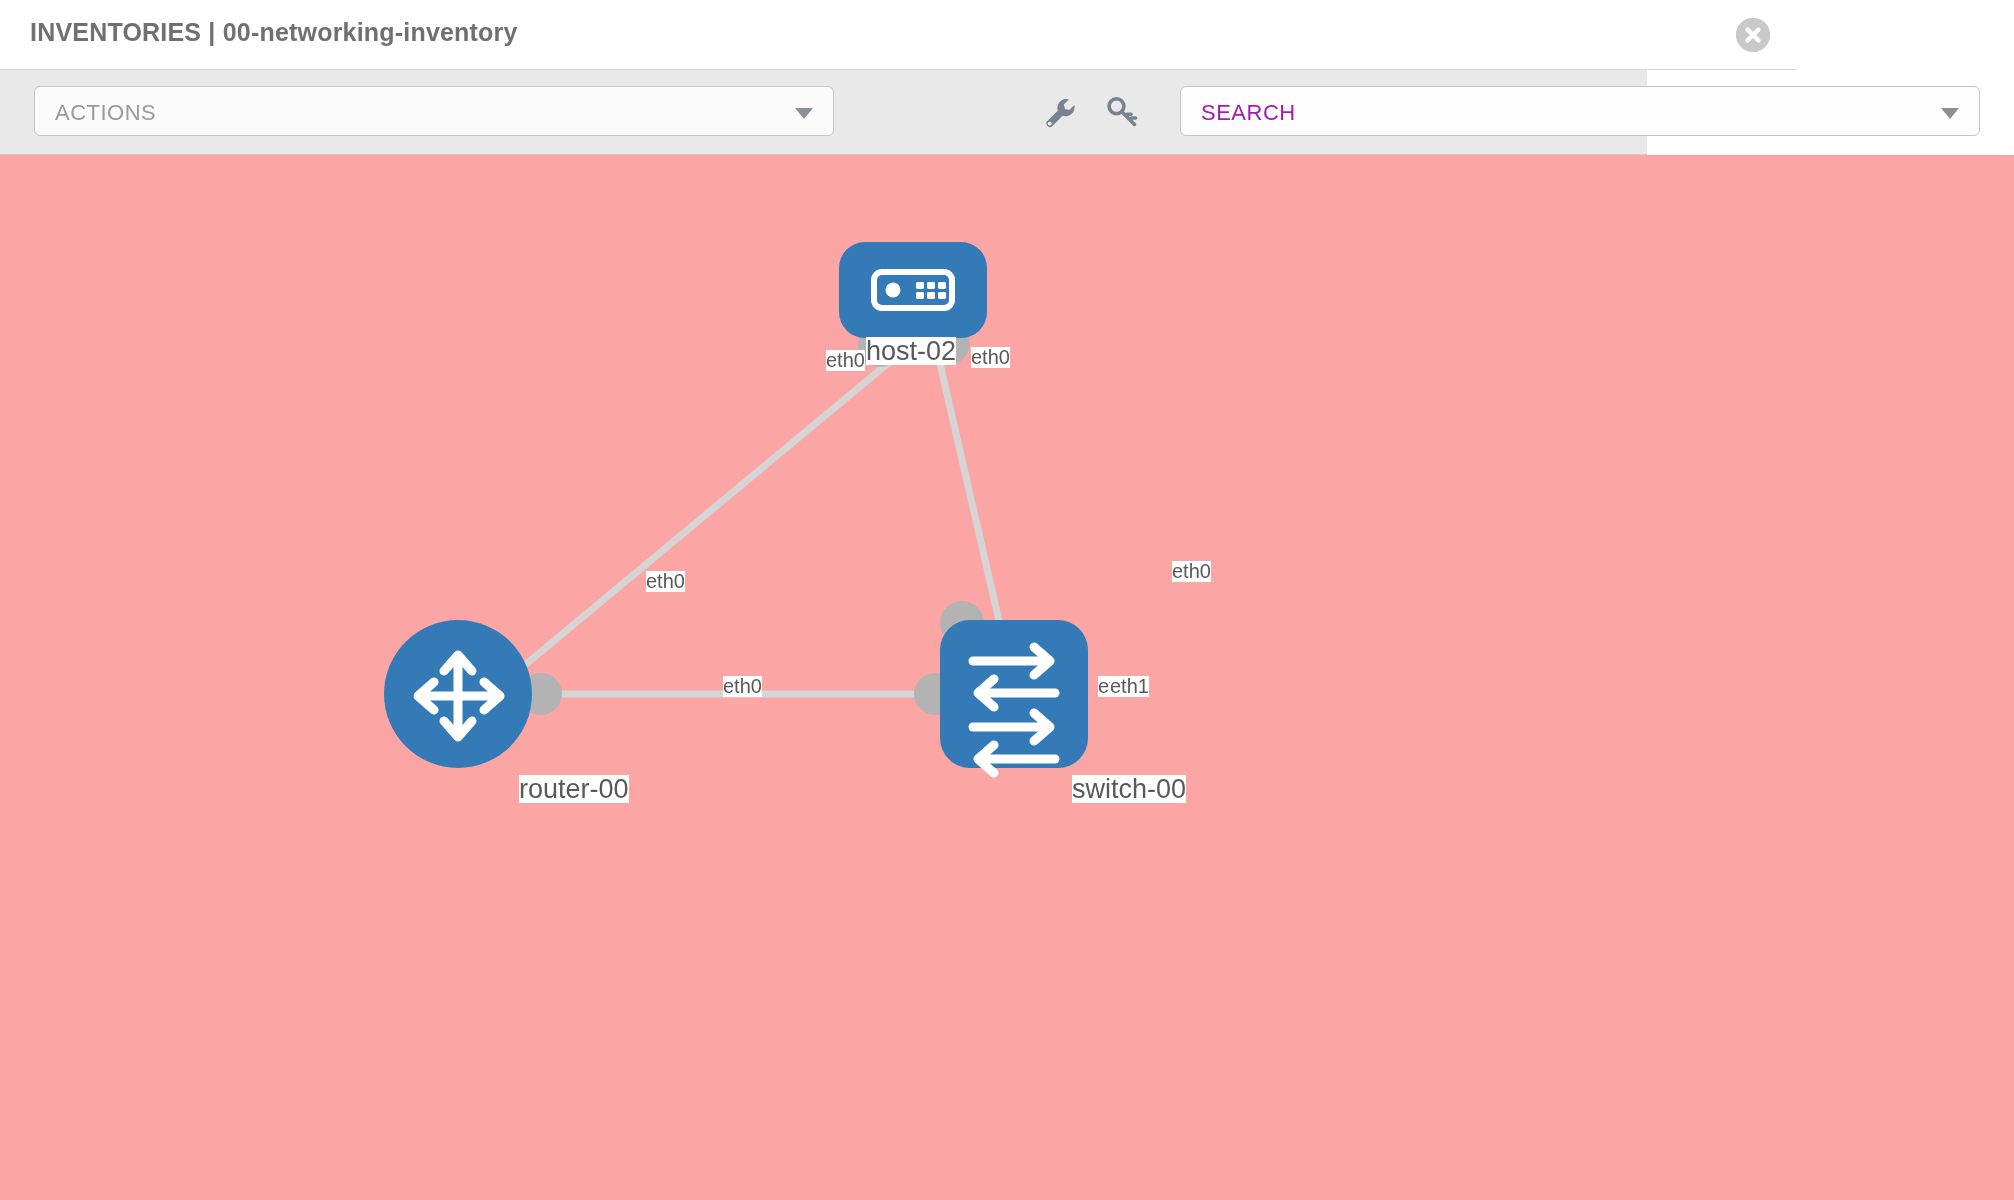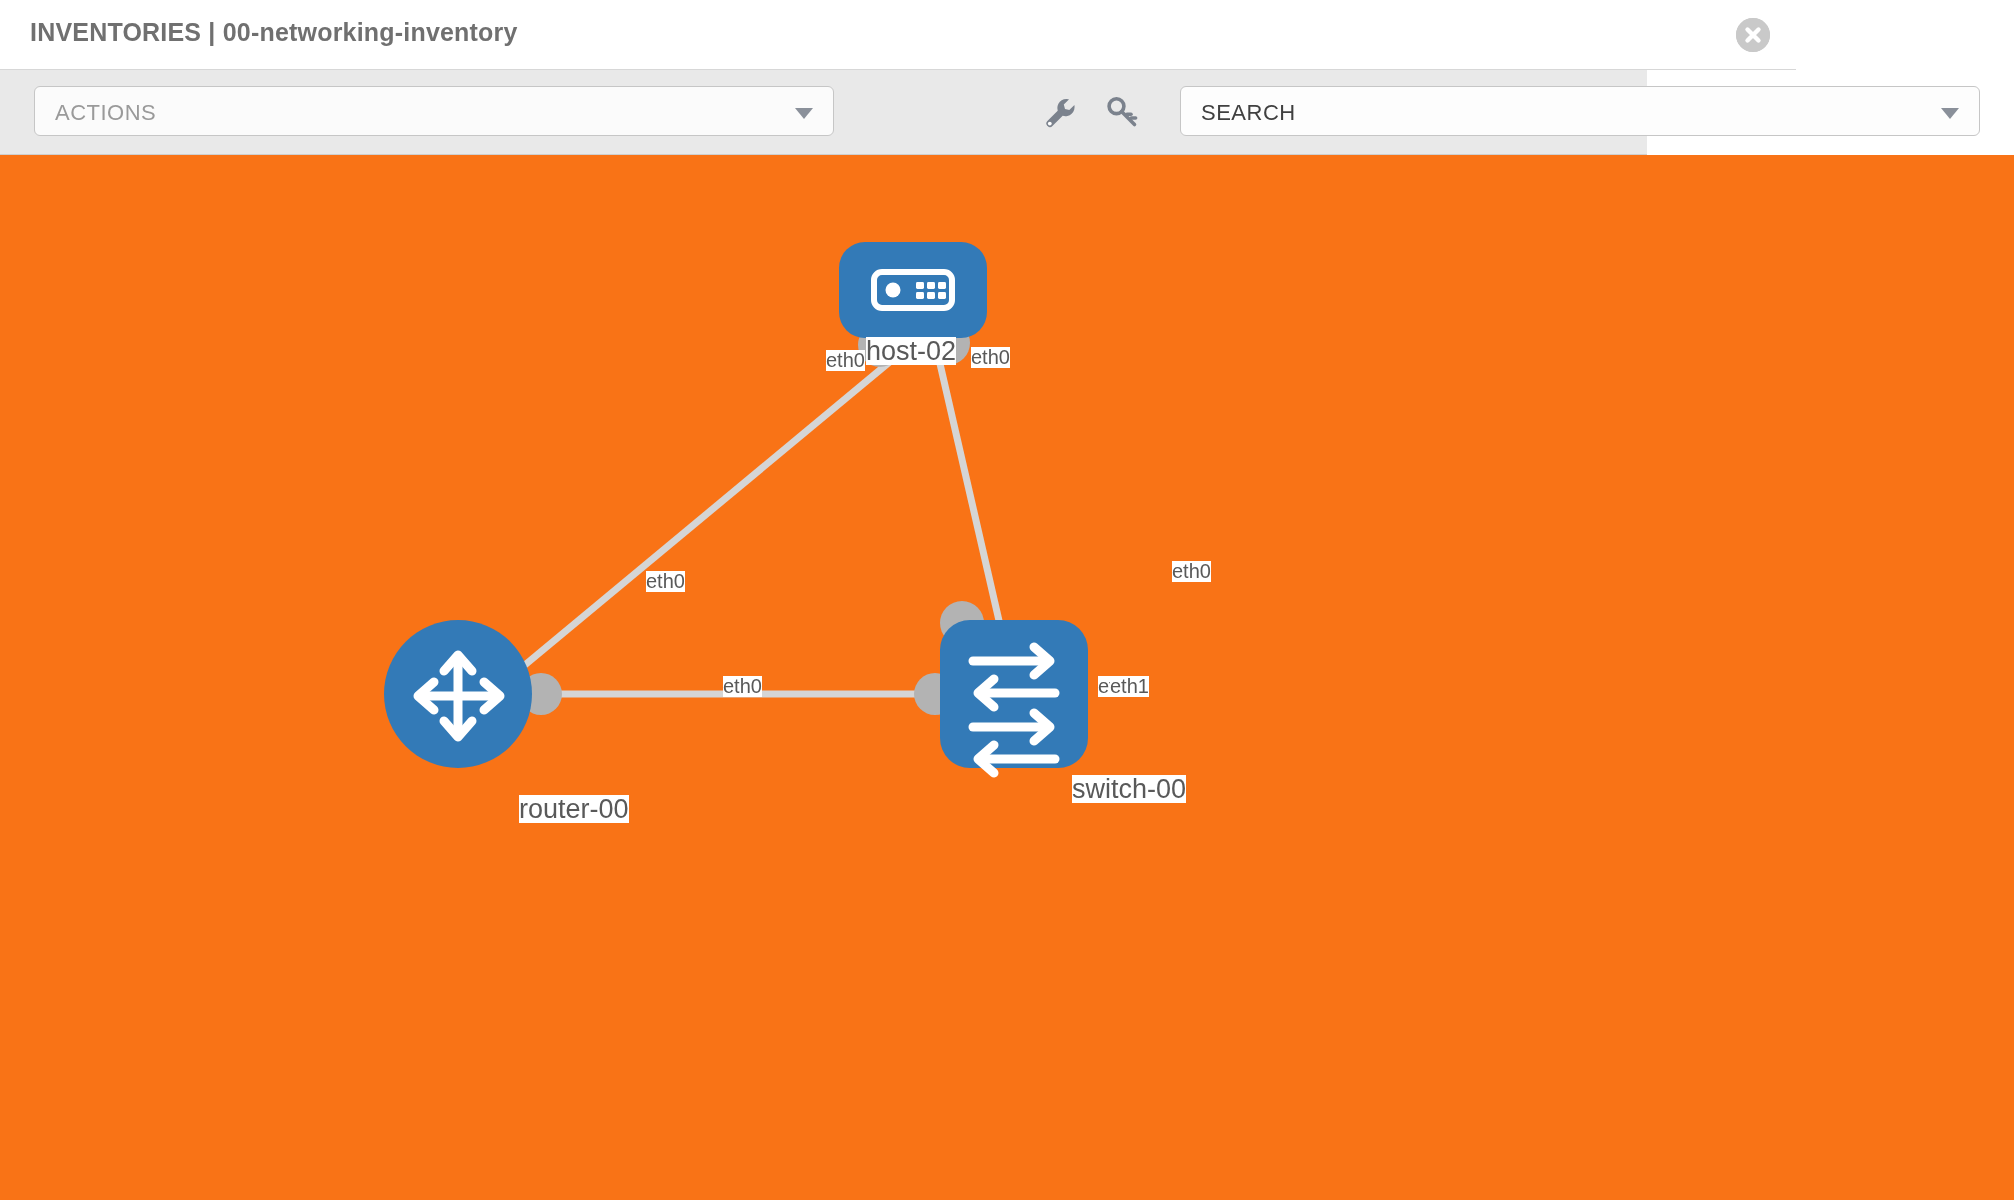--- a/index.html
+++ b/index.html
@@ -106,31 +106,31 @@
     border: 1px solid #c6c6c6;
     border-radius: 6px;
     box-sizing: border-box;
     cursor: text;
   }
   .search-select .label {
     position: absolute;
     left: 20px;
     top: 13px;
     font-size: 22px;
-    color: #404040;
+    color: #a21caf;
     letter-spacing: 0.5px;
   }
 
   
   .canvas {
     position: absolute;
     left: 0; top: 155px;
     width: 2014px;
     height: 1045px;
-    background: #f97316;
+    background: #fca5a5;
     overflow: hidden;
   }
   .topology-svg {
     position: absolute;
     left: 0; top: 0;
   }
 
   
   .lbl {
     position: absolute;
@@ -253,16 +253,16 @@
   <div class="lbl node-name" style="left:866px;  top:182px;">host-02</div>
   <div class="lbl port" style="left:971px;  top:192px;">eth0</div>
 
   <div class="lbl port" style="left:646px;  top:416px;">eth0</div>
   <div class="lbl port" style="left:1172px; top:406px;">eth0</div>
 
   <div class="lbl port" style="left:723px;  top:521px;">eth0</div>
   <div class="lbl port" style="left:1098px; top:521px;">eth</div>
   <div class="lbl port" style="left:1110px; top:521px;">eth1</div>
 
-  <div class="lbl node-name" style="left:519px;  top:640px;text-align:center;">router-00</div>
+  <div class="lbl node-name" style="left:519px;  top:620px;text-align:center;">router-00</div>
   <div class="lbl node-name" style="left:1072px; top:620px;">switch-00</div>
 
 </div>
 
 </body></html>

